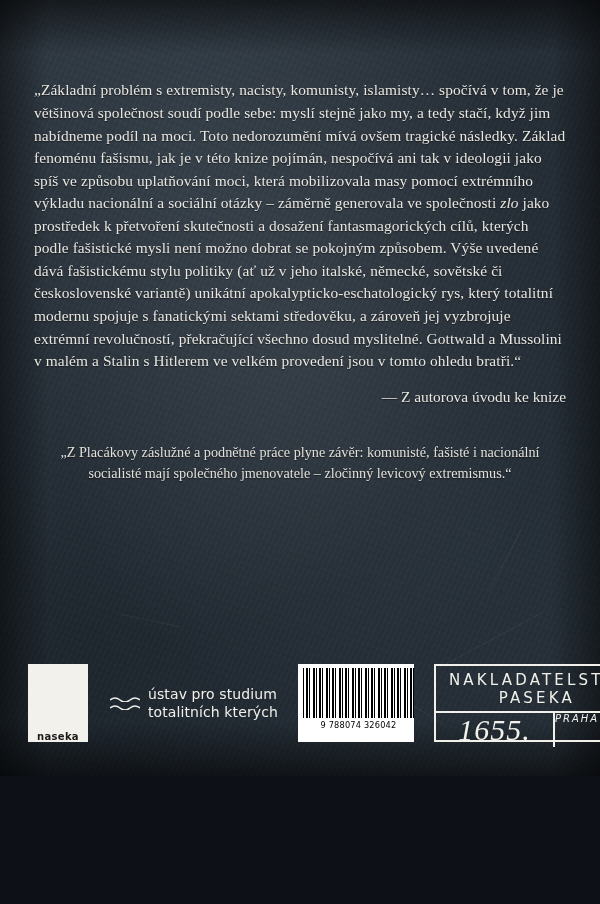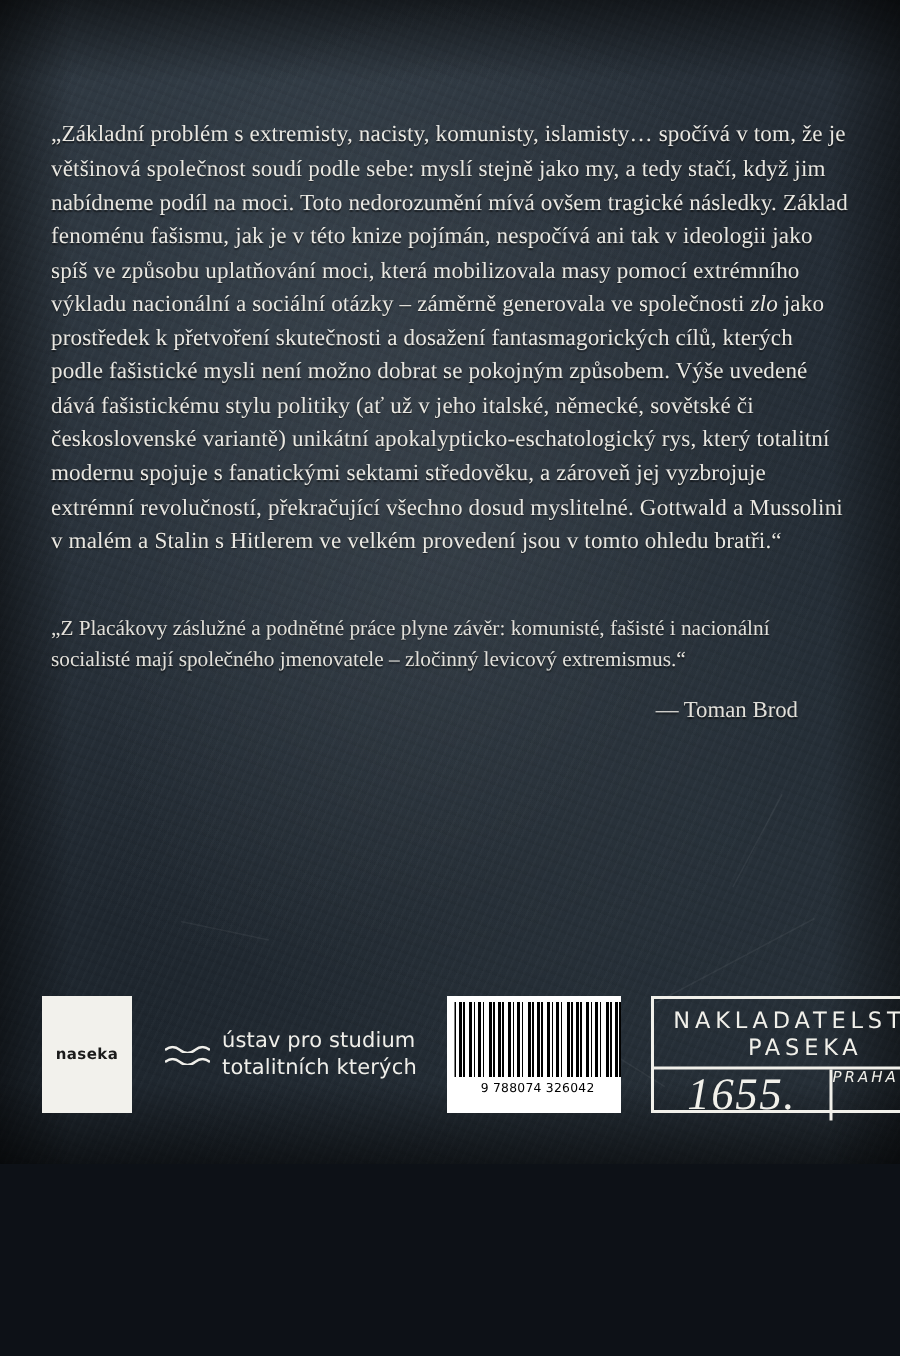--- a/index.html
+++ b/index.html
@@ -77,20 +77,21 @@
     text-align: right;
     text-shadow: 0 1px 1px rgba(0,0,0,0.55);
   }
 
   .blurb2 {
     margin-top: 36px;
     color: #e2e0da;
     font-size: 14.2px;
     line-height: 1.47;
     text-shadow: 0 1px 1px rgba(0,0,0,0.55);
+    text-align: center;
   }
   .attrib2 {
     margin-top: 12px;
     color: #e2e0da;
     font-size: 15.2px;
     text-align: right;
     padding-right: 34px;
     text-shadow: 0 1px 1px rgba(0,0,0,0.55);
   }
 
@@ -106,21 +107,21 @@
     align-items: stretch;
     padding: 0 28px;
     box-sizing: border-box;
     gap: 14px;
   }
 
   .naseka-box {
     width: 60px;
     background: #f2f1ec;
     display: flex;
-    align-items: center;
+    align-items: flex-end;
     justify-content: center;
     flex: 0 0 auto;
   }
   .naseka-text {
     font-family: "DejaVu Sans", sans-serif;
     font-size: 10px;
     letter-spacing: 0.3px;
     color: #1b1b1b;
     font-weight: 700;
   }
@@ -249,24 +250,24 @@
 
   <div class="scratch" style="left:430px; top:640px; width:120px; height:1px; transform:rotate(-28deg);"></div>
   <div class="scratch" style="left:360px; top:700px; width:90px; height:1px; transform:rotate(32deg);"></div>
   <div class="scratch" style="left:470px; top:560px; width:70px; height:1px; transform:rotate(-62deg);"></div>
   <div class="scratch" style="left:120px; top:620px; width:60px; height:1px; transform:rotate(12deg);"></div>
 
   <div class="content">
 
     <p class="blurb"><span>„Základní problém s extremisty, nacisty, komunisty, islamisty… spočívá v tom, že je většinová společnost soudí podle sebe: myslí stejně jako my, a tedy stačí, když jim nabídneme podíl na moci. Toto nedorozumění mívá ovšem tragické následky. Základ fenoménu fašismu, jak je v této knize pojímán, nespočívá ani tak v ideologii jako spíš ve způsobu uplatňování moci, která mobilizovala masy pomocí extrémního výkladu nacionální a sociální otázky – záměrně generovala ve společnosti </span><em>zlo</em><span> jako prostředek k přetvoření skutečnosti a dosažení fantasmagorických cílů, kterých podle fašistické mysli není možno dobrat se pokojným způsobem. Výše uvedené dává fašistickému stylu politiky (ať už v jeho italské, německé, sovětské či československé variantě) unikátní apokalypticko-eschatologický rys, který totalitní modernu spojuje s fanatickými sektami středověku, a zároveň jej vyzbrojuje extrémní revolučností, překračující všechno dosud myslitelné. Gottwald a Mussolini v malém a Stalin s Hitlerem ve velkém provedení jsou v tomto ohledu bratři.“</span></p>
 
+    <p class="attrib">— Z autorova úvodu ke knize</p>
 
     <p class="blurb2">„Z Placákovy záslužné a podnětné práce plyne závěr: komunisté, fašisté i nacionální socialisté mají společného jmenovatele – zločinný levicový extremismus.“</p>
 
-    <p class="attrib2">— Toman Brod</p>
 
   </div>
 
   <div class="bottom-strip">
 
     <div class="naseka-box">
       <span class="naseka-text">naseka</span>
     </div>
 
     <div class="ustr">

